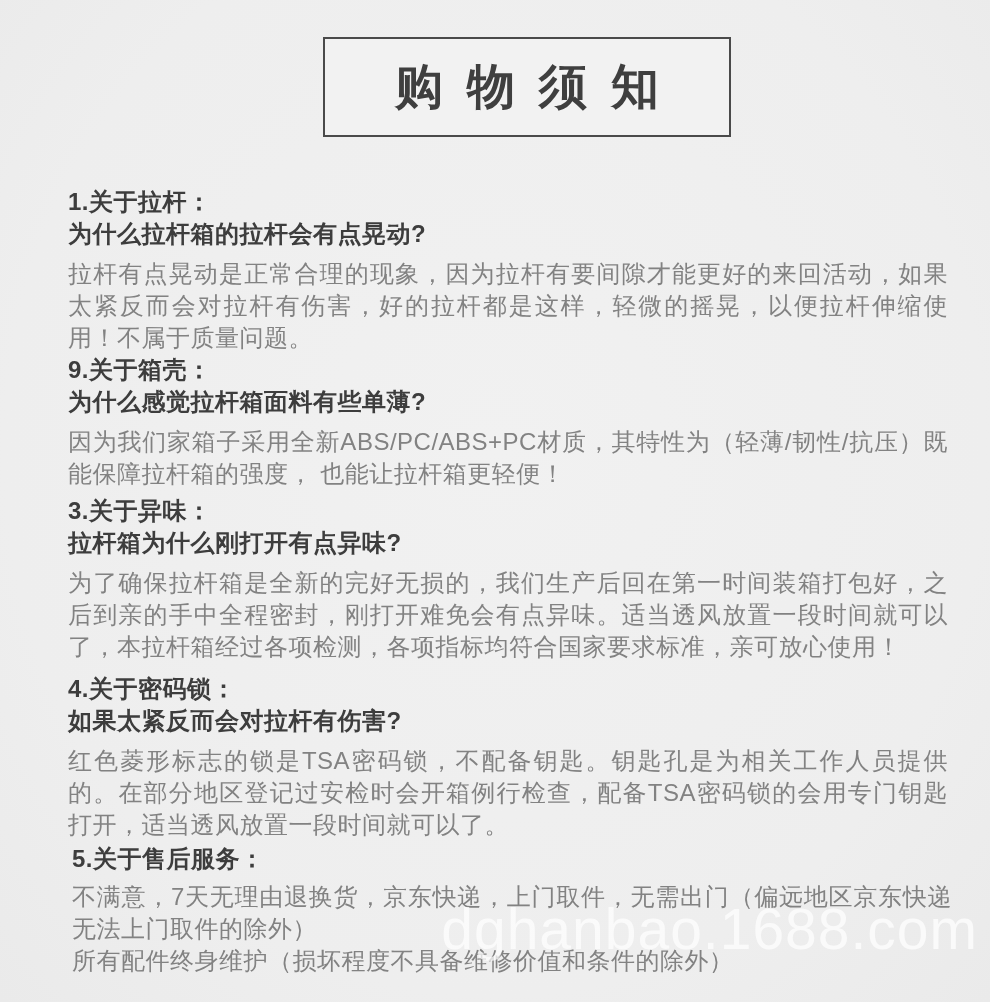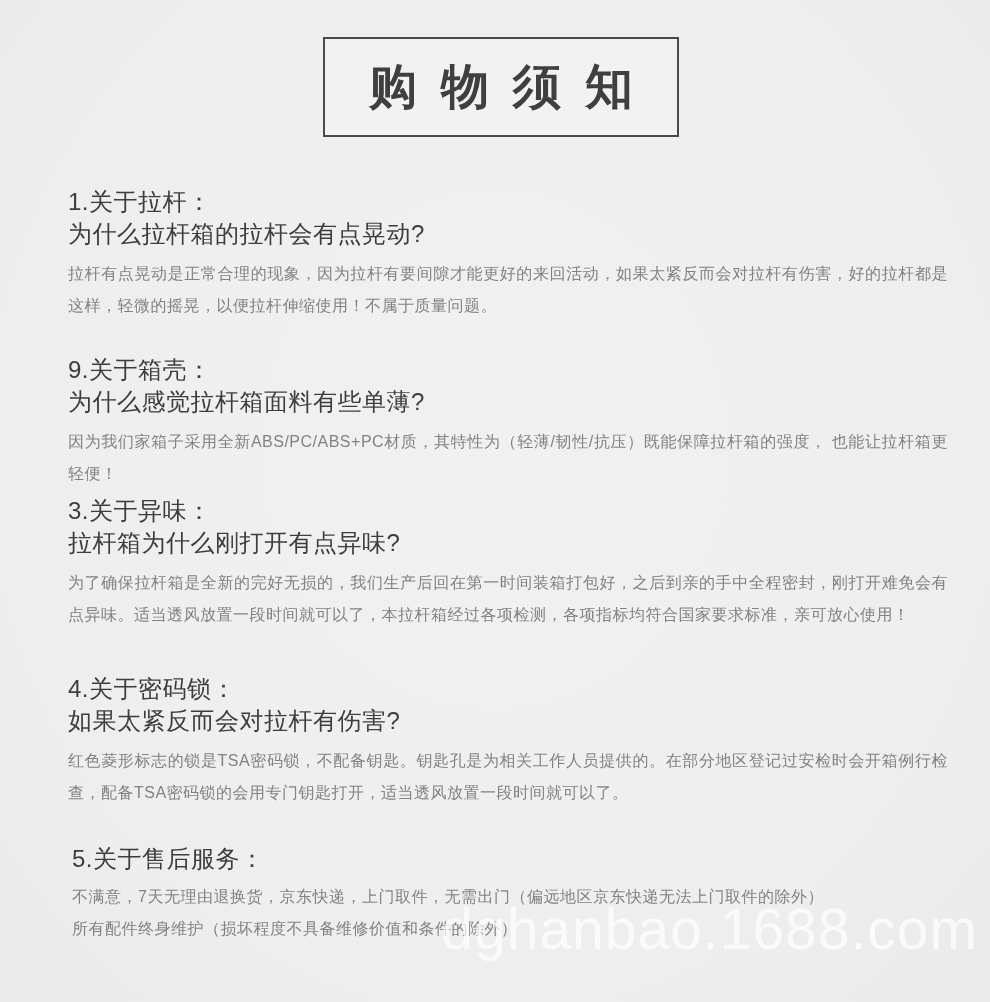--- a/index.html
+++ b/index.html
@@ -15,21 +15,21 @@
     font-family: "Liberation Sans", "DejaVu Sans", sans-serif;
   }
   .page {
     position: absolute;
     inset: 0;
   }
   .title-box {
     position: absolute;
     left: 323px;
     top: 37px;
-    width: 356px;
+    width: 408px;
     height: 100px;
     border: 2px solid #4a4a4a;
     background: #f2f2f2;
     display: flex;
     align-items: center;
     justify-content: center;
     box-sizing: border-box;
   }
   .title-text {
     font-size: 48px;
@@ -41,27 +41,27 @@
   }
   .qa {
     position: absolute;
     left: 68px;
     width: 880px;
   }
   .qa h2, .qa h3 {
     margin: 0;
     font-size: 24px;
     line-height: 32px;
-    font-weight: 400;
+    font-weight: 700;
     color: #3d3d3d;
     letter-spacing: 0.5px;
   }
   .qa p {
     margin: 8px 0 0 0;
-    font-size: 16px;
+    font-size: 24px;
     line-height: 32px;
     font-weight: 400;
     color: #828282;
     letter-spacing: 0.5px;
     text-align: justify;
   }
   .qa.s5 { left: 72px; }
   .qa.s5 p { margin-top: 6px; }
   .qa.s5 p + p { margin-top: 0; }
   .watermark {

